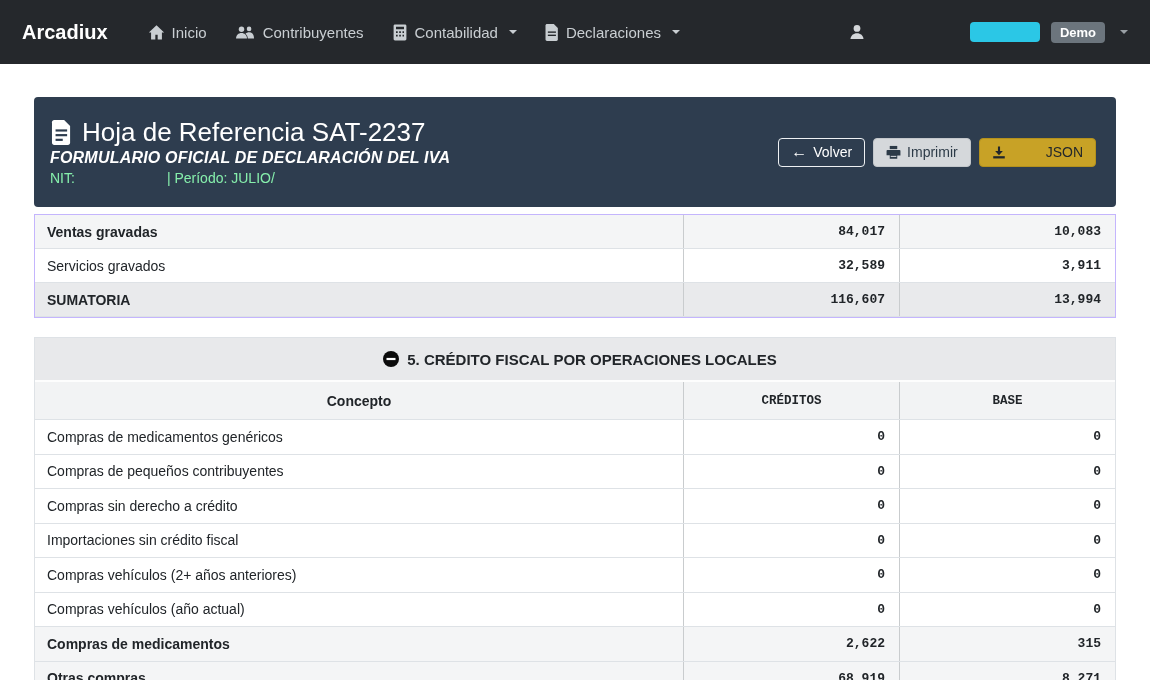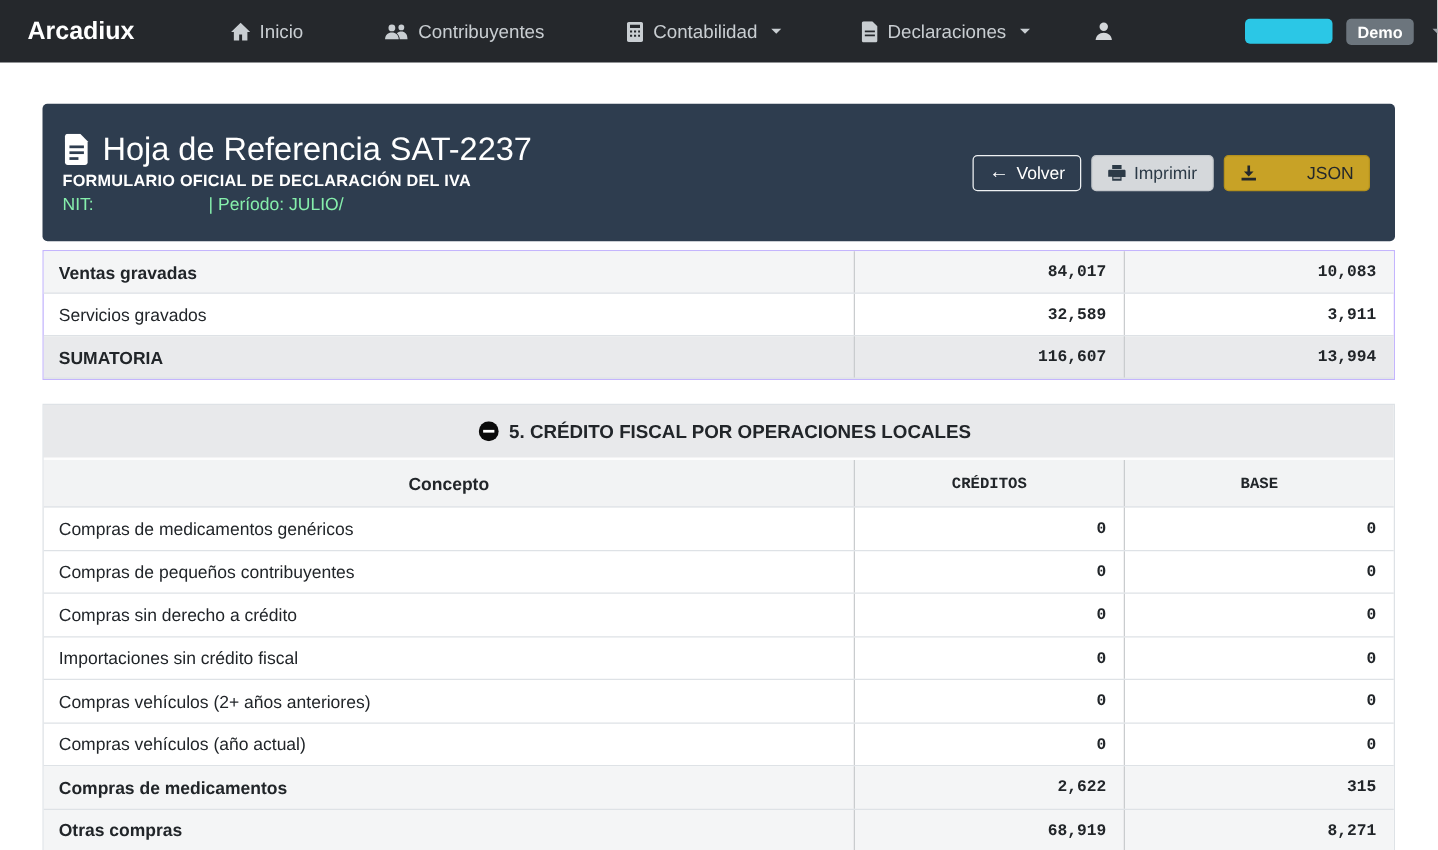--- a/index.html
+++ b/index.html
@@ -1,21 +1,21 @@
 <!DOCTYPE html>
 <html lang="es"><head>
 <meta charset="utf-8">
 <style>
   * { margin:0; padding:0; box-sizing:border-box; }
   html,body { width:1150px; height:680px; overflow:hidden; background:#fff;
               font-family:"Liberation Sans", sans-serif; color:#212529; }
 
   
-  .navbar { height:50px; background:#25282c; display:flex; align-items:center;
-            padding:0 22px;gap:36px; }
+  .navbar { height:64px; background:#25282c; display:flex; align-items:center;
+            padding:0 22px; }
   .brand { color:#fff; font-size:20px; font-weight:bold; margin-right:26px; cursor:pointer; }
   .nav-item { display:flex; align-items:center; gap:7px; color:#c9ced2;
               font-size:15px; padding:0 14px; height:52px; cursor:pointer; }
   .nav-item svg { flex:0 0 auto; }
   .caret { width:0; height:0; border-left:4px solid transparent;
            border-right:4px solid transparent; border-top:4px solid currentColor;
            margin-left:4px; display:inline-block; }
   .nav-right { margin-left:auto; display:flex; align-items:center; }
   .user-icon { color:#d4d7da; margin-right:104px; display:flex; cursor:pointer; }
   .user-badge { width:70px; height:20px; background:#2bc7e6; border-radius:4px;
@@ -23,21 +23,21 @@
   .env-badge { background:#6c757d; color:#fff; font-size:13px; font-weight:bold;
                padding:3px 9px; border-radius:4px; margin-right:15px; }
   .nav-right .caret { color:#9aa0a5; margin-left:0; cursor:pointer; }
 
   
   .header-card { margin:33px 34px 0; height:110px; background:#2e3d4f; border-radius:4px;
                  color:#fff; display:flex; justify-content:space-between; align-items:center;
                  padding:0 20px 0 16px; }
   .hc-left { display:flex; flex-direction:column; justify-content:center; gap:3px; }
   .hc-title { display:flex; align-items:center; gap:9px; font-size:26px; line-height:1.1; }
-  .hc-sub { font-size:13px; font-weight:bold; letter-spacing:.2px; }
+  .hc-sub { font-size:16px; font-weight:bold; letter-spacing:.2px;font-style:italic; }
   .hc-meta { font-size:14px; color:#86efac; }
   .hc-meta .nit-gap { display:inline-block; width:92px; }
   .hc-buttons { display:flex; gap:8px; }
   .btn { display:inline-flex; align-items:center; gap:6px; height:29px; padding:0 12px;
          font-size:14px; border-radius:4px; cursor:pointer; border:1px solid transparent;
          font-family:"Liberation Sans", sans-serif; }
   .btn-outline { background:transparent; border-color:#eef1f3; color:#fff; }
   .btn-light   { background:#d5d8db; border-color:#c3c7cb; color:#2c3a47; }
   .btn-json    { background:#c8a226; border-color:#b4911c; color:#23272b; font-weight:500;gap:40px; }
 

